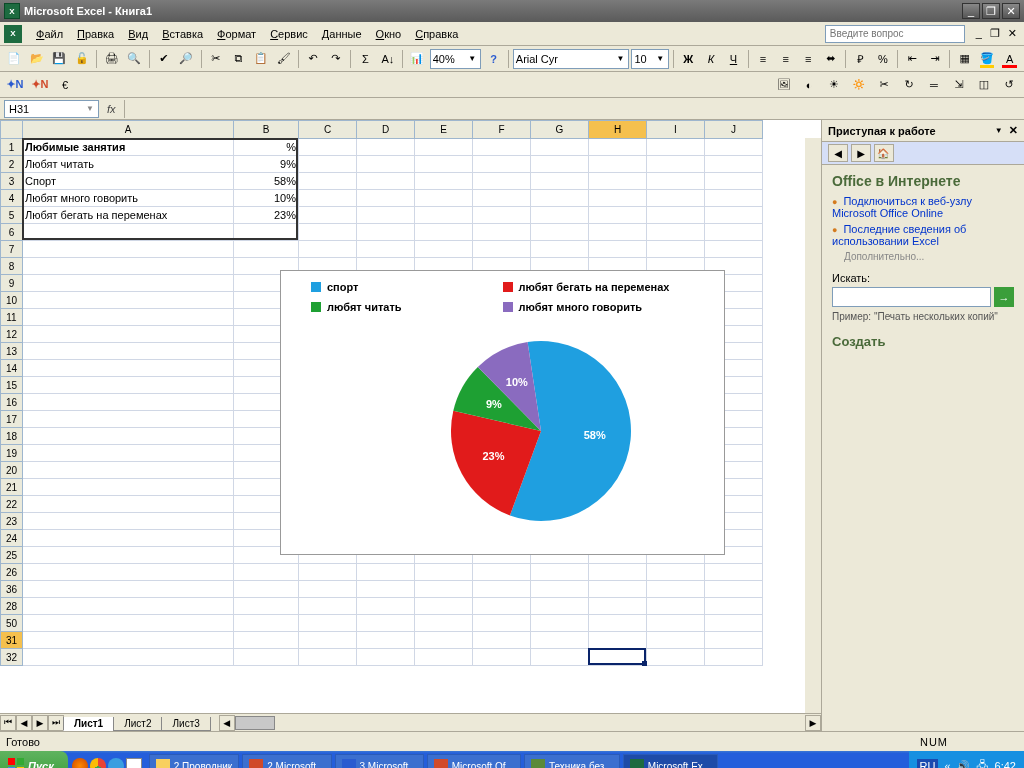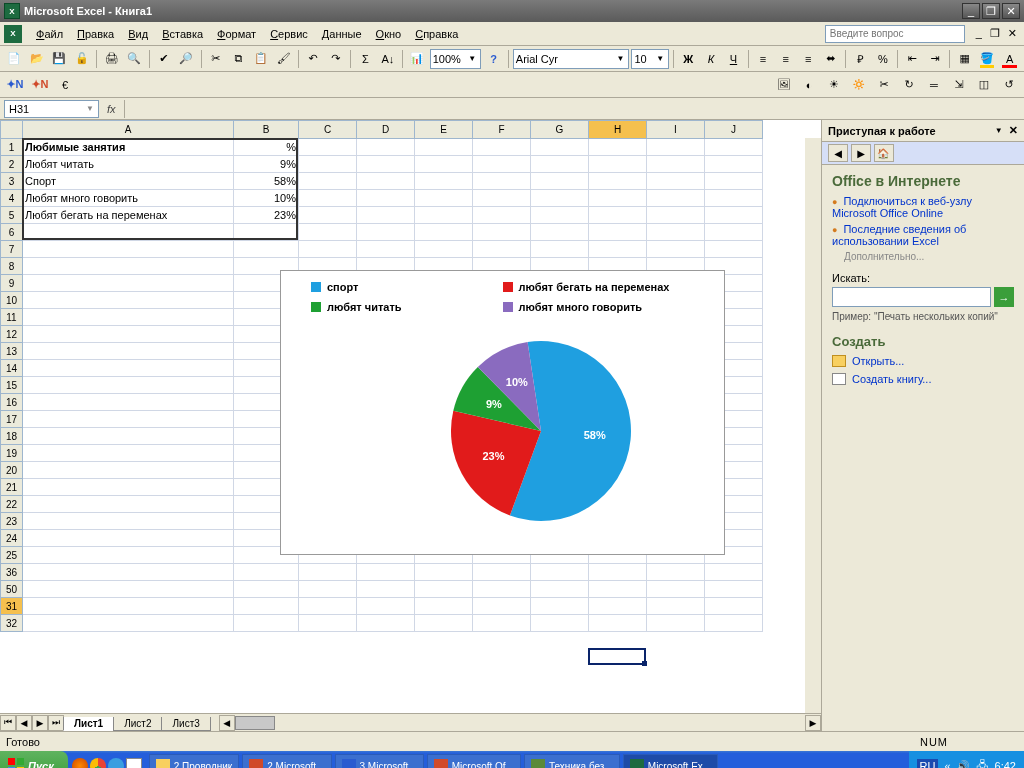--- a/index.html
+++ b/index.html
@@ -140,21 +140,21 @@
   <div class="tbtn">🖌</div>
   <div class="sep"></div>
   <div class="tbtn">↶</div>
   <div class="tbtn">↷</div>
   <div class="sep"></div>
   <div class="tbtn">Σ</div>
   <div class="tbtn">A↓</div>
   <div class="sep"></div>
   <div class="tbtn">📊</div>
   <div class="combo" style="width:55px;">
-      <span>100%</span>
+      <span>40%</span>
       <span class="dd">▼</span>
     </div>
   <div class="tbtn" style="color:#2a5bd0;font-weight:bold;">?</div>
   <div class="sep"></div>
   <div class="combo" style="width:125px;">
       <span>Arial Cyr</span>
       <span class="dd">▼</span>
     </div>
   <div class="combo" style="width:40px;">
       <span>10</span>
@@ -557,21 +557,47 @@
               <td style=""></td>
               <td style=""></td>
               <td style=""></td>
               <td style=""></td>
               <td style=""></td>
               <td style=""></td>
               <td style=""></td>
               <td style=""></td>
             </tr>
             <tr>
+              <th class="rowh">26</th>
+              <td style=""></td>
+              <td style=""></td>
+              <td style=""></td>
+              <td style=""></td>
+              <td style=""></td>
+              <td style=""></td>
+              <td style=""></td>
+              <td style=""></td>
+              <td style=""></td>
+              <td style=""></td>
+            </tr>
+            <tr>
               <th class="rowh">36</th>
+              <td style=""></td>
+              <td style=""></td>
+              <td style=""></td>
+              <td style=""></td>
+              <td style=""></td>
+              <td style=""></td>
+              <td style=""></td>
+              <td style=""></td>
+              <td style=""></td>
+              <td style=""></td>
+            </tr>
+            <tr>
+              <th class="rowh">28</th>
               <td style=""></td>
               <td style=""></td>
               <td style=""></td>
               <td style=""></td>
               <td style=""></td>
               <td style=""></td>
               <td style=""></td>
               <td style=""></td>
               <td style=""></td>
               <td style=""></td>
@@ -684,30 +710,20 @@
           <li><span class="tp-link">Последние сведения об использовании Excel</span></li>
         </ul>
       <div class="tp-sub">Дополнительно...</div>
       <div>Искать:</div>
       <div class="tp-search-row">
         <input class="tp-search" style="">
         <div class="tp-go">→</div>
       </div>
       <div class="tp-ex">Пример: "Печать нескольких копий"</div>
       <div class="tp-h2">Создать</div>
-      <ul class="tp-open" style="list-style:none;">
-        <li>
-            <span class="ico" style="background:#f8d060;border:1px solid #c09020;"></span>
-            <span class="tp-link">Открыть...</span>
-          </li>
-        <li>
-            <span class="ico" style="background:#fff;border:1px solid #888;"></span>
-            <span class="tp-link">Создать книгу...</span>
-          </li>
-      </ul>
     </div>
   </div>
 </div>
 
 <div class="status">
   <span>Готово</span>
   <span class="num">NUM</span>
 </div>
 
 <div class="taskbar">

